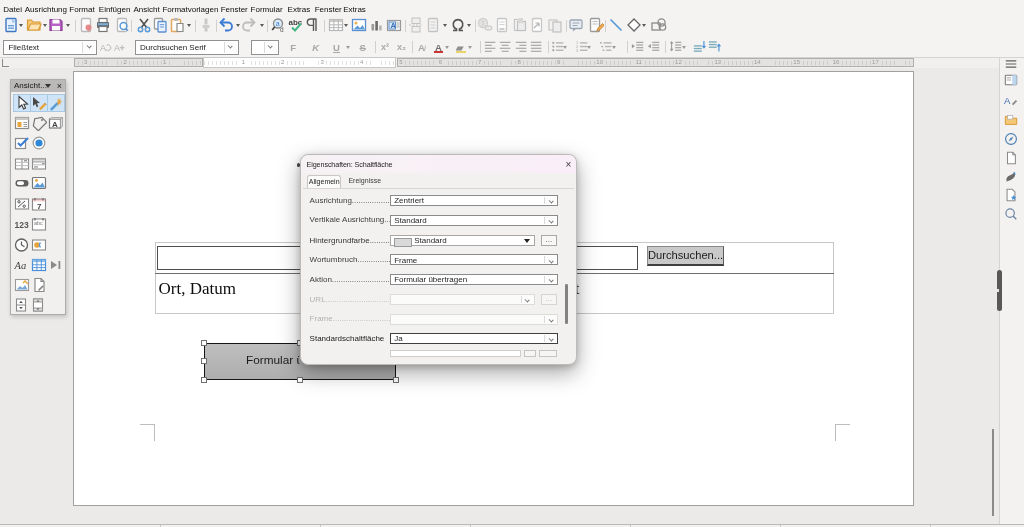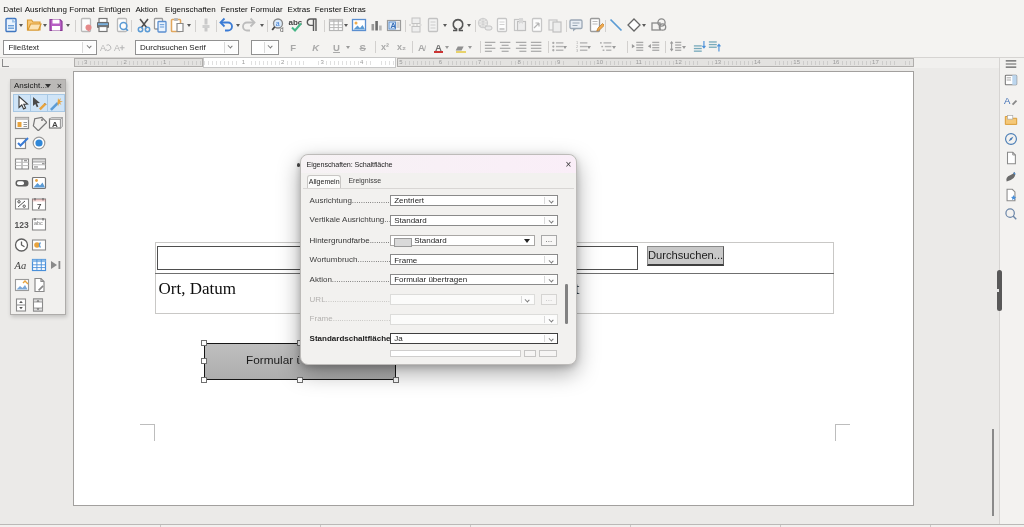--- a/index.html
+++ b/index.html
@@ -21,22 +21,22 @@
 .fmi{position:absolute;width:16px;height:16px;}
 .sbi{position:absolute;left:6px;width:14px;height:14px;}
 .rnum{position:absolute;top:58.8px;font-size:6px;color:#9a9a9a;}
 </style></head><body>
 <div id="app">
 <div class="ab" style="left:0;top:0;width:1024px;height:57px;background:#f4f3f1;border-bottom:1px solid #d6d4d2;"></div>
     <div class="ab" style="left:12.7px;top:4.5px;font-size:8px;color:#0c0c0c;transform:translateX(-50%);">Datei</div>
     <div class="ab" style="left:45.9px;top:4.5px;font-size:8px;color:#0c0c0c;transform:translateX(-50%);">Ausrichtung</div>
     <div class="ab" style="left:82px;top:4.5px;font-size:8px;color:#0c0c0c;transform:translateX(-50%);">Format</div>
     <div class="ab" style="left:114.6px;top:4.5px;font-size:8px;color:#0c0c0c;transform:translateX(-50%);">Einfügen</div>
-    <div class="ab" style="left:146.6px;top:4.5px;font-size:8px;color:#0c0c0c;transform:translateX(-50%);">Aktion</div>
-    <div class="ab" style="left:190.4px;top:4.5px;font-size:8px;color:#0c0c0c;transform:translateX(-50%);">Eigenschaften</div>
+    <div class="ab" style="left:146.6px;top:4.5px;font-size:8px;color:#0c0c0c;transform:translateX(-50%);">Ansicht</div>
+    <div class="ab" style="left:190.4px;top:4.5px;font-size:8px;color:#0c0c0c;transform:translateX(-50%);">Formatvorlagen</div>
     <div class="ab" style="left:234.2px;top:4.5px;font-size:8px;color:#0c0c0c;transform:translateX(-50%);">Fenster</div>
     <div class="ab" style="left:266.6px;top:4.5px;font-size:8px;color:#0c0c0c;transform:translateX(-50%);">Formular</div>
     <div class="ab" style="left:298.9px;top:4.5px;font-size:8px;color:#0c0c0c;transform:translateX(-50%);">Extras</div>
     <div class="ab" style="left:328.2px;top:4.5px;font-size:8px;color:#0c0c0c;transform:translateX(-50%);">Fenster</div>
     <div class="ab" style="left:354.5px;top:4.5px;font-size:8px;color:#0c0c0c;transform:translateX(-50%);">Extras</div>
     <div class="ic" style="left:2.9px;"><svg viewBox="0 0 16 16" width="16" height="16">
         <rect x="3" y="1.5" width="10" height="13" rx="1" fill="#eaf3fd" stroke="#3f76c0" stroke-width="1.4"></rect>
         <path d="M9 1.5 L13 5.5 L9 5.5 Z" fill="#9fc4ea"></path>
         <rect x="5" y="8" width="6" height="1.4" fill="#6b9fd8"></rect>
         <rect x="5" y="10.5" width="6" height="1.4" fill="#6b9fd8"></rect>
@@ -419,21 +419,21 @@
     <div class="dlbl" style="left:309.6px;top:294.7px;color:#b3b1af;">URL....................................</div>
     <div class="dcombo" style="left:390.2px;top:294.1px;width:145px;height:11px;background:#fbfbfa;border:1px solid #dcdcda;">
       <span class="carr" style="width:11px;"></span>
     </div>
     <div class="ab" style="left:540.6px;top:294.1px;width:16.4px;height:11px;background:#f6f5f4;border:1px solid #d5d4d2;box-sizing:border-box;font-size:8px;color:#b5b5b5;text-align:center;line-height:7px;">...</div>
     <div class="dlbl" style="left:309.6px;top:314.4px;color:#b3b1af;">Frame.................................</div>
     <div class="dcombo" style="left:390.2px;top:313.8px;width:168.2px;height:11px;background:#fbfbfa;border:1px solid #dcdcda;">
       <span class="tx"></span>
       <span class="carr" style="width:11px;"></span>
     </div>
-    <div class="dlbl" style="left:309.6px;top:333.6px;color:#3d3d3d;"><b style="font-weight:bold;color:#1a1a1a">Standardschaltfläche</b></div>
+    <div class="dlbl" style="left:309.6px;top:333.6px;color:#3d3d3d;"><b style="font-weight:normal;color:#1a1a1a">Standardschaltfläche</b></div>
     <div class="dcombo" style="left:390.2px;top:333.0px;width:168.2px;height:11px;background:#fff;border:1.5px solid #3f3f3f;">
       <span class="tx">Ja</span>
       <span class="carr" style="width:11px;"></span>
     </div>
     <div class="ab" style="left:390.2px;top:349.8px;width:131.3px;height:7.5px;background:#fff;border:1px solid #cfcecd;box-sizing:border-box;"></div>
     <div class="ab" style="left:524.4px;top:350px;width:11.6px;height:7px;background:#f6f5f4;border:1px solid #c5c4c3;box-sizing:border-box;"></div>
     <div class="ab" style="left:539px;top:350px;width:17.5px;height:7px;background:#f6f5f4;border:1px solid #c5c4c3;box-sizing:border-box;"></div>
     <div class="ab" style="left:306.9px;top:175.4px;width:34.6px;height:12.8px;background:#fbfbfa;border:1px solid #c9c7c5;border-bottom:none;border-radius:3px 3px 0 0;box-sizing:border-box;font-size:7px;color:#1f1f1f;text-align:center;line-height:12.5px;">Allgemein</div>
     <div class="ab" style="left:345.7px;top:175.4px;width:38.1px;height:12.8px;font-size:7px;color:#3b3b3b;text-align:center;line-height:12.5px;">Ereignisse</div>
     <div class="ab" style="left:303px;top:188.2px;width:271px;height:0;border-top:1px solid #d8d6d4;"></div>

